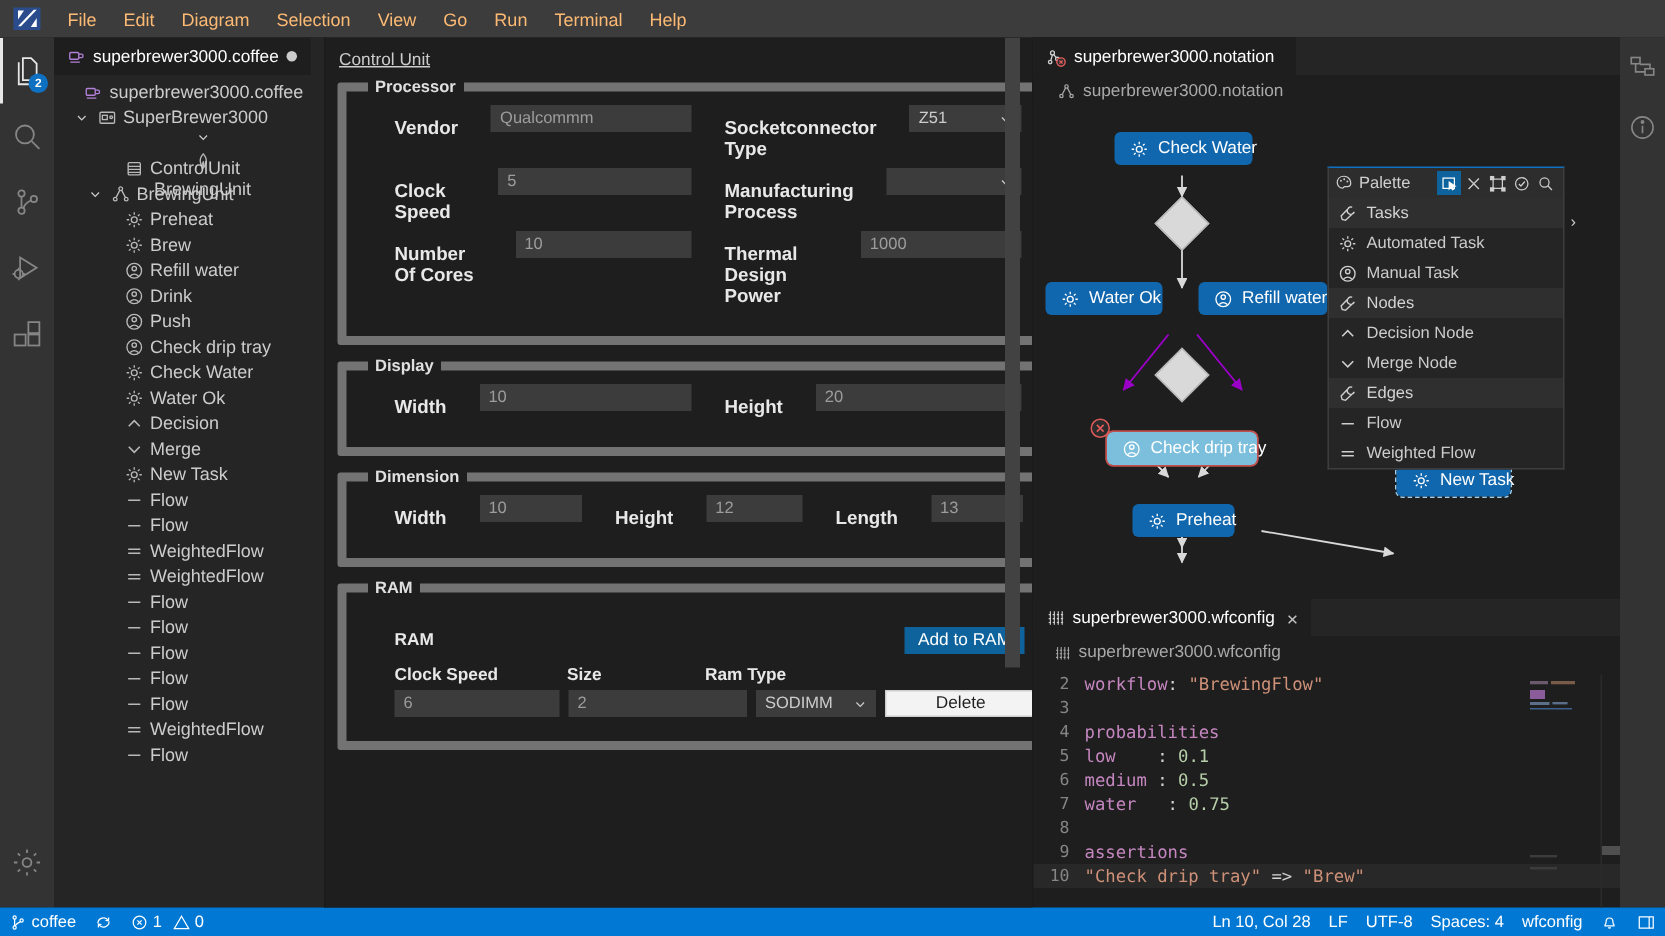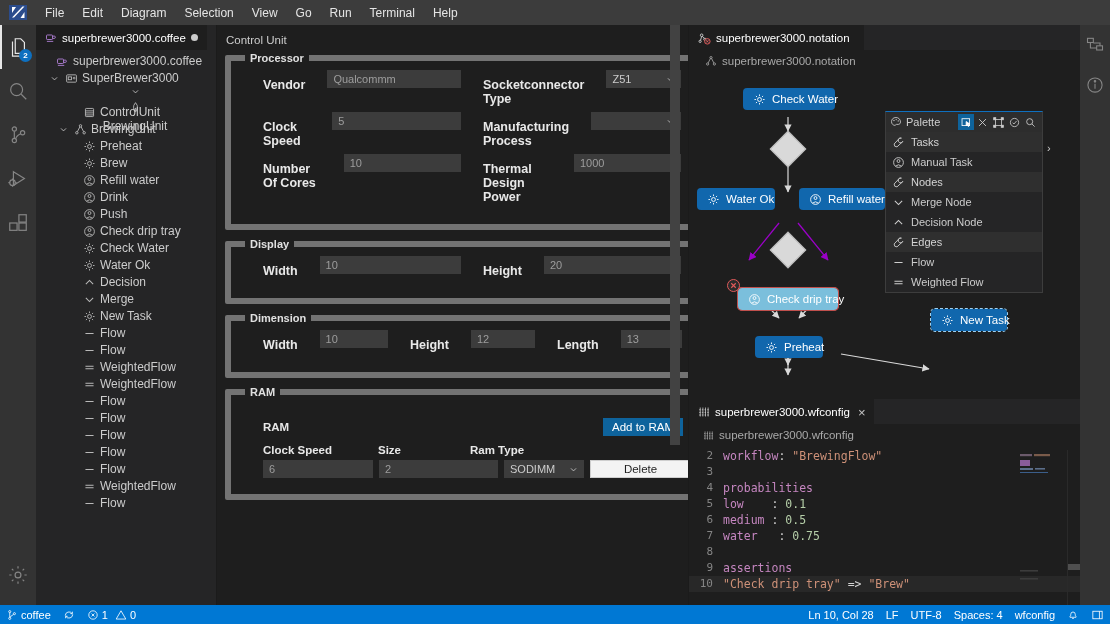--- a/index.html
+++ b/index.html
@@ -16,21 +16,21 @@
   
   .titlebar {
     height:25px; background:#3c3c3c; display:flex; align-items:center;
     flex:0 0 25px;
   }
   .logo {
     width:36px; height:25px; display:flex; align-items:center; justify-content:center;
   }
   .menus { display:flex; align-items:center; gap:0px; }
   .menu-item {
-    padding:2px 9px; font-size:12px; color:#e5e5e5; cursor:default; line-height:18px;
+    padding:2px 9px; font-size:12px; color:#fdba74; cursor:default; line-height:18px;
   }
 
   
   .body { flex:1 1 auto; display:flex; min-height:0; }
 
   
   .activitybar {
     width:36px; background:#333333; display:flex; flex-direction:column;
     align-items:center; flex:0 0 36px;
   }
@@ -67,21 +67,21 @@
   .tree-ico { width:14px; display:flex; align-items:center; justify-content:center; flex:0 0 14px;}
   .tree-label { font-size:12px; line-height:17px; }
 
   
   .center {
     flex:1 1 auto; min-width:0; background:#1e1e1e; display:flex; flex-direction:column;
     border-left:1px solid #1b1b1b;
     position:relative;
   }
   .form-area { flex:1 1 auto; overflow:hidden; position:relative; padding:6px 0 0 0;}
-  .form-title { font-size:11.5px; color:#cccccc; padding:3px 0 6px 9px; }
+  .form-title { font-size:11.5px; color:#cccccc; padding:3px 0 6px 9px;text-decoration:underline; }
   fieldset.group {
     border:6px solid #737373; margin:0 30px 8px 8px; padding:6px 10px 14px 10px;
     border-radius:2px;
   }
   fieldset.group > legend {
     font-size:11px; font-weight:bold; color:#e0e0e0; padding:0 5px; margin-left:4px;
   }
   .frow { display:flex; }
   .fcol { display:flex; flex-direction:row; }
   .flabel {
@@ -869,50 +869,59 @@
                 <span style="display: flex;">
                   <svg width="13" height="13" viewBox="0 0 16 16" fill="none" stroke="#cfcfcf" stroke-width="1.1">
                     <path d="M11.6 2.6 A3 3 0 1 0 13.4 6.6 L6.2 13.4 L3.4 12.6 L2.6 9.8 L9.4 2.6 Z"></path>
                   </svg>
                 </span>
                 <span>Tasks</span>
               </div>
               <div class="pal-item">
                 <span style="display: flex;">
                   <svg width="13" height="13" viewBox="0 0 16 16" fill="none" stroke="#cfcfcf" stroke-width="1.1">
+                    <circle cx="8" cy="8" r="2.4"></circle>
+                    <path d="M8 1.8 L8 3.8 M8 12.2 L8 14.2 M1.8 8 L3.8 8 M12.2 8 L14.2 8 M3.6 3.6 L5 5 M11 11 L12.4 12.4 M12.4 3.6 L11 5 M5 11 L3.6 12.4"></path>
+                  </svg>
+                </span>
+                <span>Automated Task</span>
+              </div>
+              <div class="pal-item">
+                <span style="display: flex;">
+                  <svg width="13" height="13" viewBox="0 0 16 16" fill="none" stroke="#cfcfcf" stroke-width="1.1">
                     <circle cx="8" cy="8" r="6"></circle>
                     <circle cx="8" cy="6.2" r="1.8"></circle>
                     <path d="M4.6 12.4 Q8 9.2 11.4 12.4"></path>
                   </svg>
                 </span>
                 <span>Manual Task</span>
               </div>
               <div class="pal-sec">
                 <span style="display: flex;">
                   <svg width="13" height="13" viewBox="0 0 16 16" fill="none" stroke="#cfcfcf" stroke-width="1.1">
                     <path d="M11.6 2.6 A3 3 0 1 0 13.4 6.6 L6.2 13.4 L3.4 12.6 L2.6 9.8 L9.4 2.6 Z"></path>
                   </svg>
                 </span>
                 <span>Nodes</span>
               </div>
               <div class="pal-item">
                 <span style="display: flex;">
                   <svg width="13" height="13" viewBox="0 0 16 16" fill="none" stroke="#cfcfcf" stroke-width="1.3">
+                    <path d="M3.5 10 L8 5.5 L12.5 10"></path>
+                  </svg>
+                </span>
+                <span>Decision Node</span>
+              </div>
+              <div class="pal-item">
+                <span style="display: flex;">
+                  <svg width="13" height="13" viewBox="0 0 16 16" fill="none" stroke="#cfcfcf" stroke-width="1.3">
                     <path d="M3.5 6 L8 10.5 L12.5 6"></path>
                   </svg>
                 </span>
                 <span>Merge Node</span>
-              </div>
-              <div class="pal-item">
-                <span style="display: flex;">
-                  <svg width="13" height="13" viewBox="0 0 16 16" fill="none" stroke="#cfcfcf" stroke-width="1.3">
-                    <path d="M3.5 10 L8 5.5 L12.5 10"></path>
-                  </svg>
-                </span>
-                <span>Decision Node</span>
               </div>
               <div class="pal-sec">
                 <span style="display: flex;">
                   <svg width="13" height="13" viewBox="0 0 16 16" fill="none" stroke="#cfcfcf" stroke-width="1.1">
                     <path d="M11.6 2.6 A3 3 0 1 0 13.4 6.6 L6.2 13.4 L3.4 12.6 L2.6 9.8 L9.4 2.6 Z"></path>
                   </svg>
                 </span>
                 <span>Edges</span>
               </div>
               <div class="pal-item">

